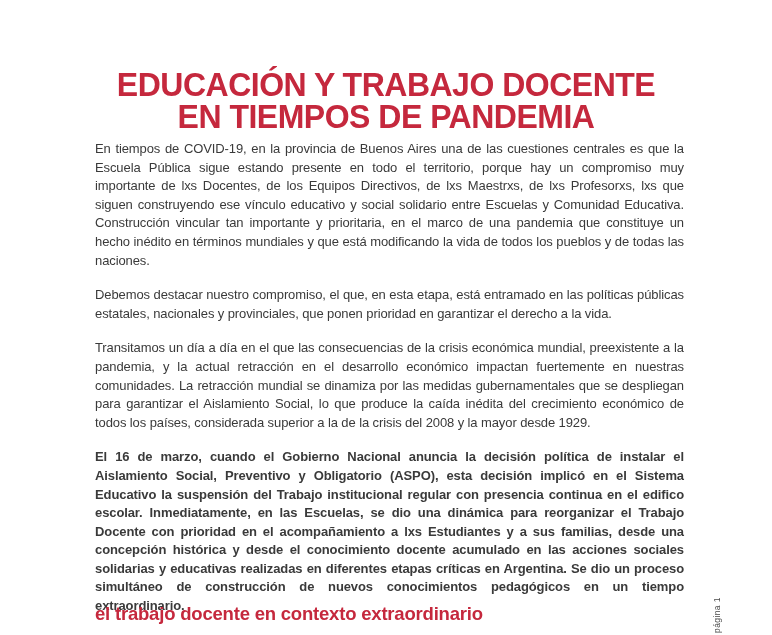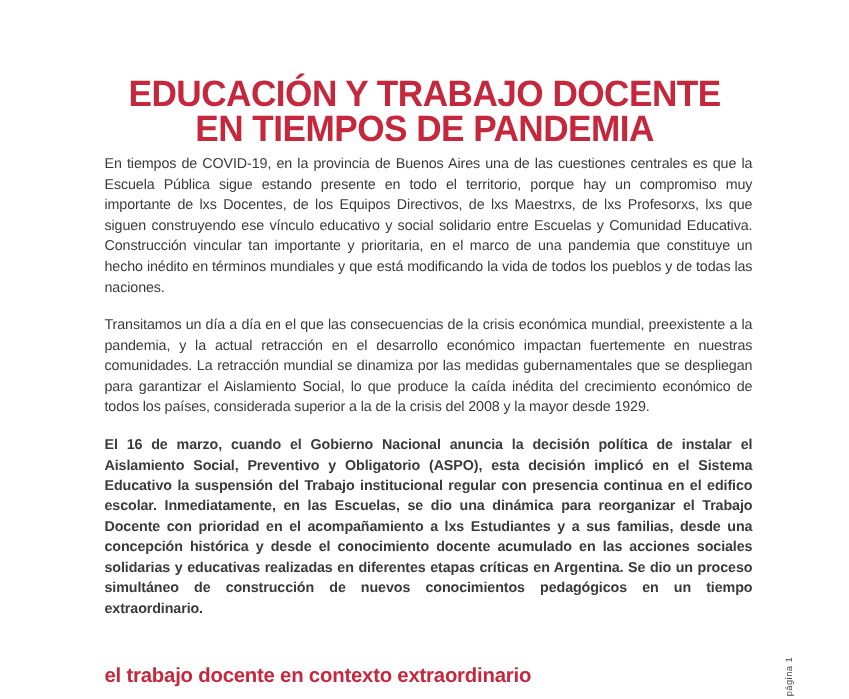--- a/index.html
+++ b/index.html
@@ -73,20 +73,21 @@
 
 <div class="page">
 
   <h1 class="doc-title">
     <span class="t-line">EDUCACIÓN Y TRABAJO DOCENTE</span>
     <span class="t-line">EN TIEMPOS DE PANDEMIA</span>
   </h1>
 
   <div class="body-copy">
     <p>En tiempos de COVID-19, en la provincia de Buenos Aires una de las cuestiones centrales es que la Escuela Pública sigue estando presente en todo el territorio, porque hay un compromiso muy importante de lxs Docentes, de los Equipos Directivos, de lxs Maestrxs, de lxs Profesorxs, lxs que siguen construyendo ese vínculo educativo y social solidario entre Escuelas y Comunidad Educativa. Construcción vincular tan importante y prioritaria, en el marco de una pandemia que constituye un hecho inédito en términos mundiales y que está modificando la vida de todos los pueblos y de todas las naciones.</p>
+    <p>Debemos destacar nuestro compromiso, el que, en esta etapa, está entramado en las políticas públicas estatales, nacionales y provinciales, que ponen prioridad en garantizar el derecho a la vida.</p>
     <p>Transitamos un día a día en el que las consecuencias de la crisis económica mundial, preexistente a la pandemia, y la actual retracción en el desarrollo económico impactan fuertemente en nuestras comunidades. La retracción mundial se dinamiza por las medidas gubernamentales que se despliegan para garantizar el Aislamiento Social, lo que produce la caída inédita del crecimiento económico de todos los países, considerada superior a la de la crisis del 2008 y la mayor desde 1929.</p>
     <p>El 16 de marzo, cuando el Gobierno Nacional anuncia la decisión política de instalar el Aislamiento Social, Preventivo y Obligatorio (ASPO), esta decisión implicó en el Sistema Educativo la suspensión del Trabajo institucional regular con presencia continua en el edifico escolar. Inmediatamente, en las Escuelas, se dio una dinámica para reorganizar el Trabajo Docente con prioridad en el acompañamiento a lxs Estudiantes y a sus familias, desde una concepción histórica y desde el conocimiento docente acumulado en las acciones sociales solidarias y educativas realizadas en diferentes etapas críticas en Argentina. Se dio un proceso simultáneo de construcción de nuevos conocimientos pedagógicos en un tiempo extraordinario.</p>
   </div>
 
   <h2 class="subheading">
     <span class="s-line">el trabajo docente en contexto extraordinario</span>
   </h2>
 
   <div class="page-label">página 1</div>
 

